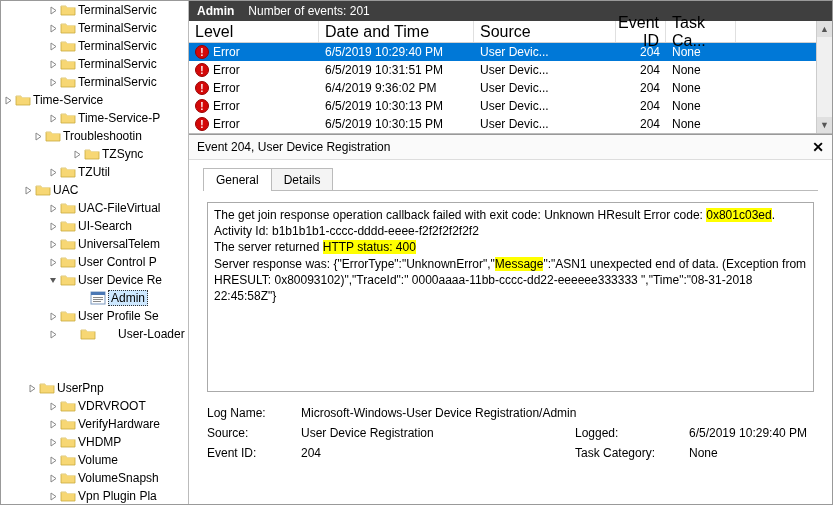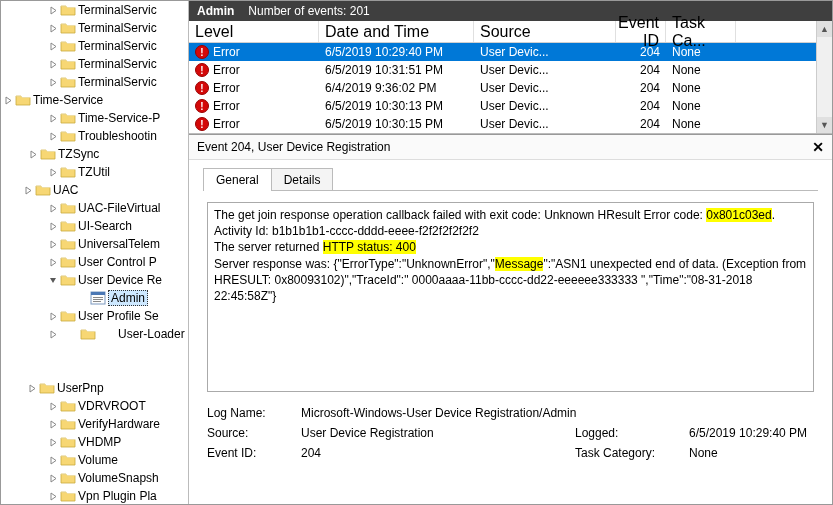--- a/index.html
+++ b/index.html
@@ -139,35 +139,35 @@
           </svg>
         </span>
         <span class="folder">
           <svg class="folder-svg" viewBox="0 0 16 14">
             <path d="M1 3 h5 l1.5 1.5 H15 V12 H1 Z" fill="#f7d774" stroke="#c9a93e" stroke-width="0.8"></path>
             <path d="M1 3 h5 l1.5 1.5 H15" fill="none" stroke="#fff6d8" stroke-width="0.6"></path>
           </svg>
         </span>
         <span class="label">Time-Service-P</span>
       </div>
-      <div class="tree-item" style="padding-left: 45px;">
+      <div class="tree-item" style="padding-left: 30px;">
         <span class="arrow">
           <svg width="9" height="9" viewBox="0 0 9 9">
             <path d="M2 1 L7 4.5 L2 8 Z" fill="none" stroke="#888" stroke-width="1"></path>
           </svg>
         </span>
         <span class="folder">
           <svg class="folder-svg" viewBox="0 0 16 14">
             <path d="M1 3 h5 l1.5 1.5 H15 V12 H1 Z" fill="#f7d774" stroke="#c9a93e" stroke-width="0.8"></path>
             <path d="M1 3 h5 l1.5 1.5 H15" fill="none" stroke="#fff6d8" stroke-width="0.6"></path>
           </svg>
         </span>
         <span class="label">Troubleshootin</span>
       </div>
-      <div class="tree-item" style="padding-left: 25px;">
+      <div class="tree-item" style="padding-left: 69px;">
         <span class="arrow">
           <svg width="9" height="9" viewBox="0 0 9 9">
             <path d="M2 1 L7 4.5 L2 8 Z" fill="none" stroke="#888" stroke-width="1"></path>
           </svg>
         </span>
         <span class="folder">
           <svg class="folder-svg" viewBox="0 0 16 14">
             <path d="M1 3 h5 l1.5 1.5 H15 V12 H1 Z" fill="#f7d774" stroke="#c9a93e" stroke-width="0.8"></path>
             <path d="M1 3 h5 l1.5 1.5 H15" fill="none" stroke="#fff6d8" stroke-width="0.6"></path>
           </svg>

